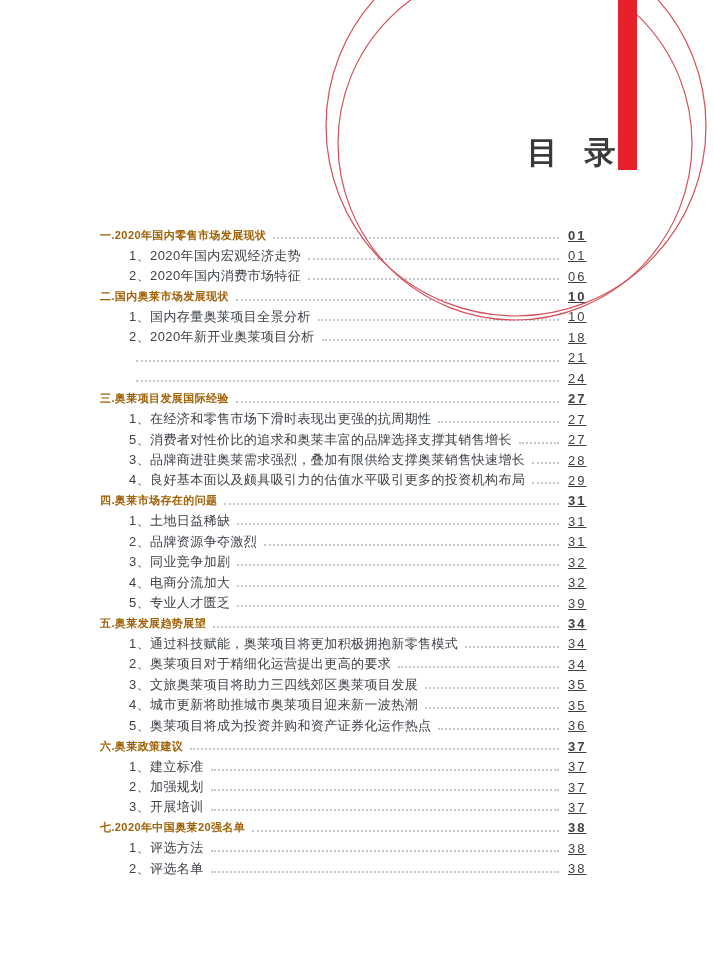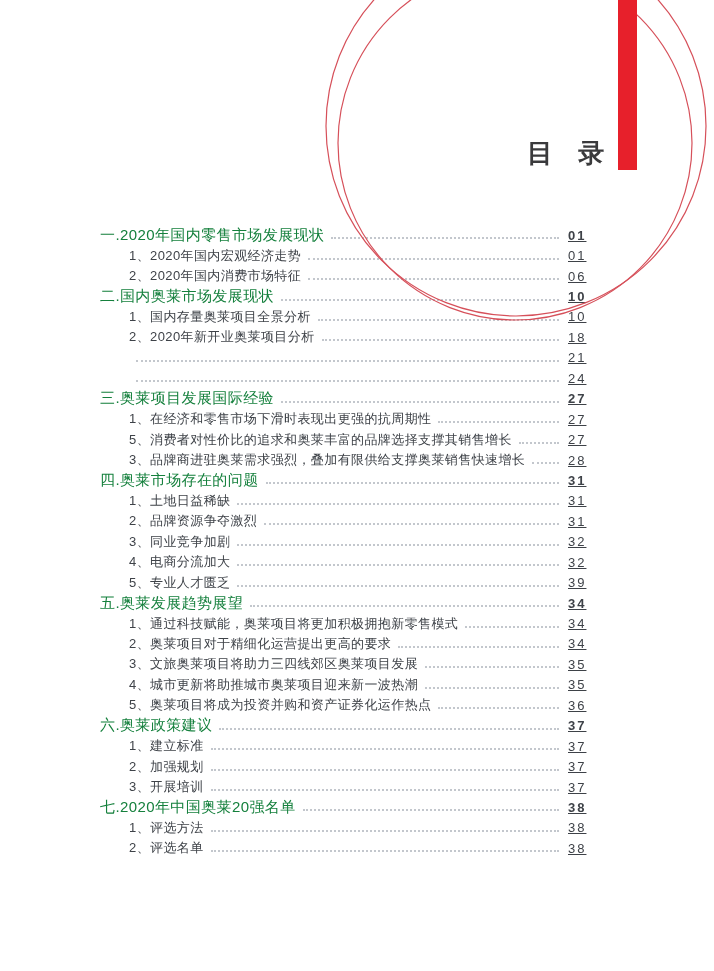--- a/index.html
+++ b/index.html
@@ -25,21 +25,21 @@
     left: 618px; top: 0;
     width: 19px; height: 170px;
     background: #e7202b;
     z-index: 5;
   }
   
   .page-title {
     position: absolute;
     left: 527px; top: 134px;
     margin: 0;
-    font-size: 26px;
+    font-size: 31px;
     line-height: 38px;
     font-weight: 700;
     letter-spacing: 9px;
     color: #3a3a3c;
     white-space: pre;
     z-index: 4;
   }
   
   .toc {
     position: absolute;
@@ -51,23 +51,23 @@
   .toc-row {
     display: flex;
     align-items: center;
     height: 20.45px;
     font-size: 13px;
     color: #3e4248;
     letter-spacing: 0.4px;
     white-space: nowrap;
   }
   .toc-row.lv1 .toc-label {
-    font-weight: 400;
-    font-size: 15px;
-    color: #15803d;
+    font-weight: 700;
+    font-size: 11px;
+    color: #a16207;
   }
   .toc-row.lv2 { padding-left: 29px; }
   .toc-label { flex: 0 0 auto; }
   .toc-leader {
     flex: 1 1 auto;
     height: 0;
     border-bottom: 2px dotted #c3c7cd;
     margin: 0 9px 0 7px;
     transform: translateY(3px);
     min-width: 8px;
@@ -148,20 +148,25 @@
       <div class="toc-row lv2">
         <span class="toc-label">5、消费者对性价比的追求和奥莱丰富的品牌选择支撑其销售增长</span>
         <span class="toc-leader"></span>
         <span class="toc-page">27</span>
       </div>
       <div class="toc-row lv2">
         <span class="toc-label">3、品牌商进驻奥莱需求强烈，叠加有限供给支撑奥莱销售快速增长</span>
         <span class="toc-leader"></span>
         <span class="toc-page">28</span>
       </div>
+      <div class="toc-row lv2">
+        <span class="toc-label">4、良好基本面以及颇具吸引力的估值水平吸引更多的投资机构布局</span>
+        <span class="toc-leader"></span>
+        <span class="toc-page">29</span>
+      </div>
       <div class="toc-row lv1">
         <span class="toc-label">四.奥莱市场存在的问题</span>
         <span class="toc-leader"></span>
         <span class="toc-page">31</span>
       </div>
       <div class="toc-row lv2">
         <span class="toc-label">1、土地日益稀缺</span>
         <span class="toc-leader"></span>
         <span class="toc-page">31</span>
       </div>

